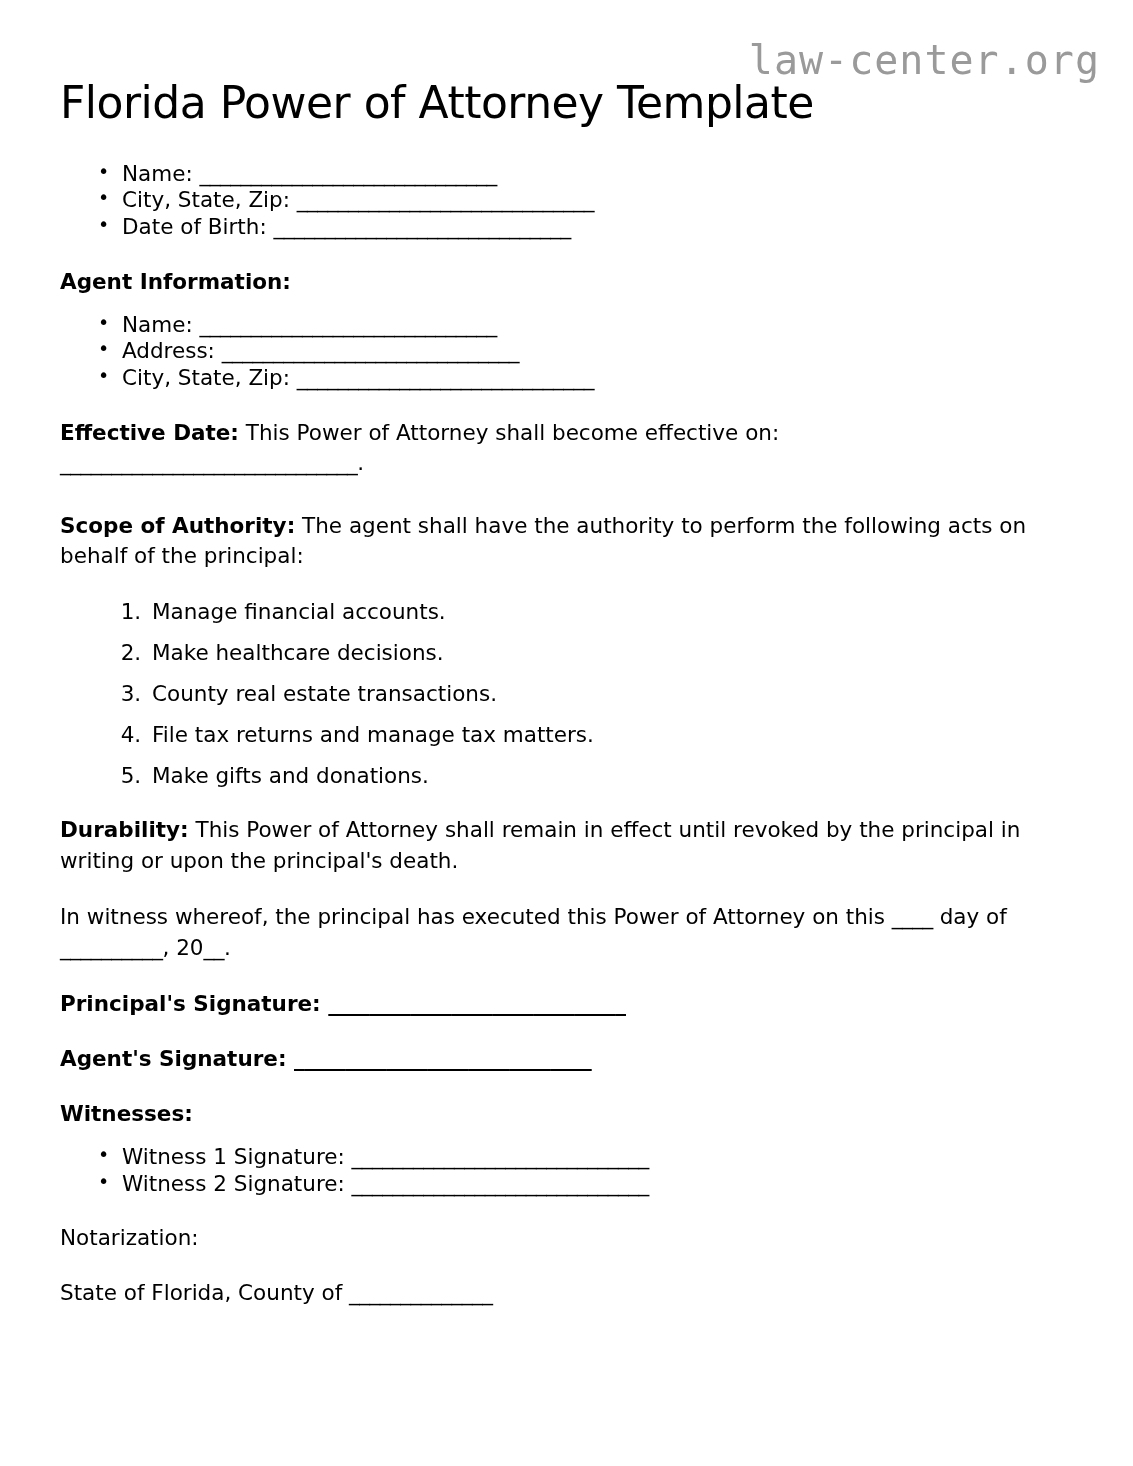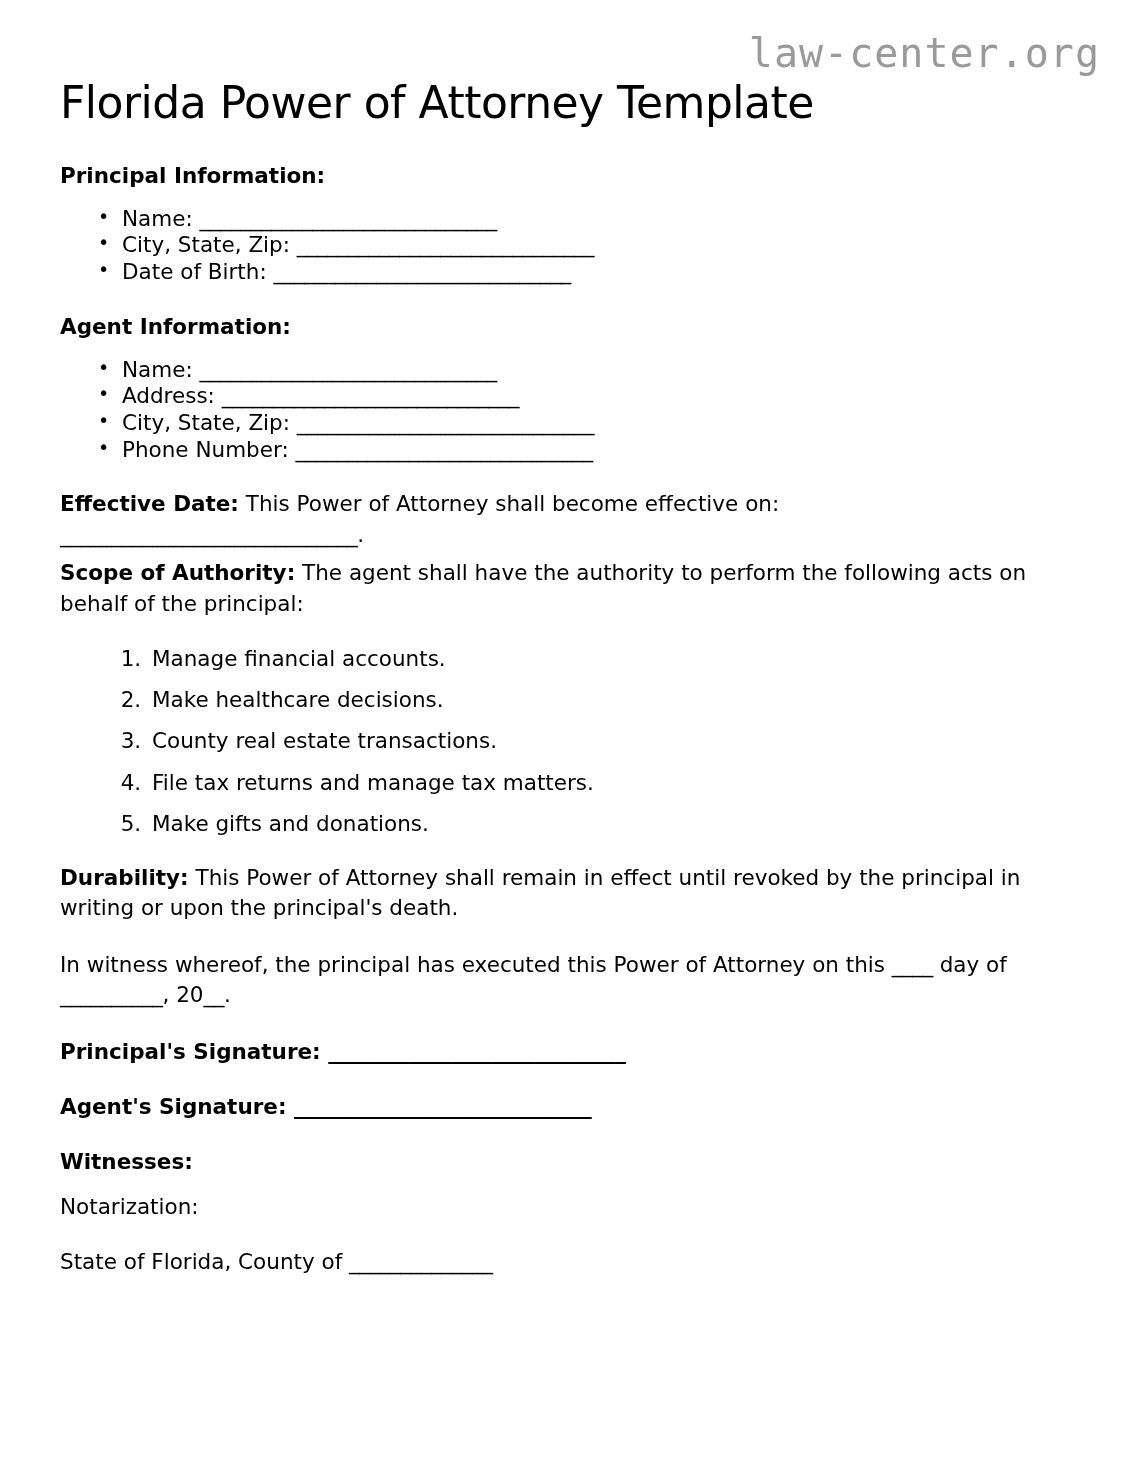--- a/index.html
+++ b/index.html
@@ -13,21 +13,21 @@
     height: 1466px;
     background: #ffffff;
     box-sizing: border-box;
     padding: 0;
     overflow: hidden;
     font-family: "DejaVu Sans", sans-serif;
     color: #000000;
   }
   .watermark {
     position: absolute;
-    top: 33px;
+    top: 40px;
     right: 33px;
     font-family: "DejaVu Sans Mono", monospace;
     font-size: 40px;
     letter-spacing: 1px;
     color: #9a9a9a;
     white-space: nowrap;
     line-height: 1;
   }
   .content {
     position: absolute;
@@ -44,21 +44,21 @@
     line-height: 1.15;
     color: #000;
   }
   p.body-text {
     font-size: 21.5px;
     line-height: 1.42;
     margin: 0 0 26px 0;
     color: #000;
   }
   p.tight {
-    margin-bottom: 8px;
+    margin-bottom: 32px;
   }
   h2.section-head {
     font-size: 21.5px;
     font-weight: bold;
     margin: 0 0 16px 0;
     line-height: 1.35;
     color: #000;
   }
   ul.field-list {
     list-style: none;
@@ -116,33 +116,31 @@
 
 <div class="page">
 
   <div class="watermark">law-center.org</div>
 
   <div class="content">
 
     <h1 class="doc-title">Florida Power of Attorney Template</h1>
 
 
-    <h2 class="section-head">Principal Information:</h2>
     <ul class="field-list">
       <li><span>Name:</span> <span class="blank">_____________________________</span></li>
       <li><span>City, State, Zip:</span> <span class="blank">_____________________________</span></li>
       <li><span>Date of Birth:</span> <span class="blank">_____________________________</span></li>
     </ul>
 
     <h2 class="section-head">Agent Information:</h2>
     <ul class="field-list">
       <li><span>Name:</span> <span class="blank">_____________________________</span></li>
       <li><span>Address:</span> <span class="blank">_____________________________</span></li>
       <li><span>City, State, Zip:</span> <span class="blank">_____________________________</span></li>
-      <li><span>Phone Number:</span> <span class="blank">_____________________________</span></li>
     </ul>
 
     <p class="body-text tight"><span class="lead-label">Effective Date:</span> <span>This Power of Attorney shall become effective on:</span><br><span class="blank">_____________________________</span><span>.</span></p>
 
     <p class="body-text"><span class="lead-label">Scope of Authority:</span> <span>The agent shall have the authority to perform the following acts on behalf of the principal:</span></p>
 
     <ol class="acts-list">
       <li>Manage financial accounts.</li>
       <li>Make healthcare decisions.</li>
       <li>County real estate transactions.</li>
@@ -153,19 +151,23 @@
     <p class="body-text"><span class="lead-label">Durability:</span> <span>This Power of Attorney shall remain in effect until revoked by the principal in writing or upon the principal's death.</span></p>
 
 
     <p class="body-text"><span>In witness whereof, the principal has executed this Power of Attorney on this </span><span class="blank">____</span><span> day of </span><span class="blank">__________</span><span>, 20</span><span class="blank">__</span><span>.</span></p>
 
     <p class="sig-line"><span>Principal's Signature:</span> <span class="blank">_____________________________</span></p>
 
     <p class="sig-line"><span>Agent's Signature:</span> <span class="blank">_____________________________</span></p>
 
     <h2 class="section-head">Witnesses:</h2>
+    <ul class="field-list">
+      <li><span>Witness 1 Signature:</span> <span class="blank">_____________________________</span></li>
+      <li><span>Witness 2 Signature:</span> <span class="blank">_____________________________</span></li>
+    </ul>
 
     <p class="plain-line">Notarization:</p>
 
     <p class="plain-line"><span>State of Florida, County of </span><span class="blank">______________</span></p>
 
   </div>
 </div>
 
 </body></html>

